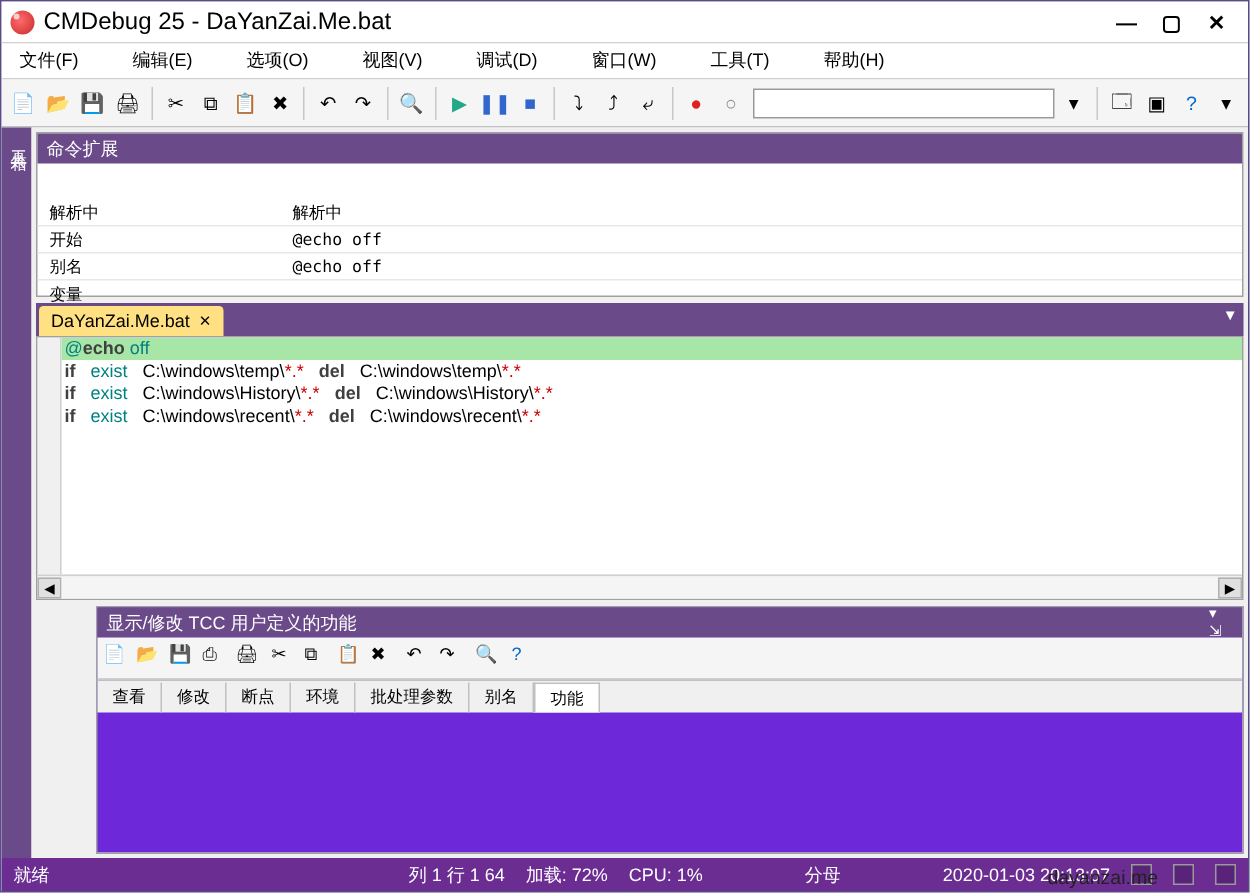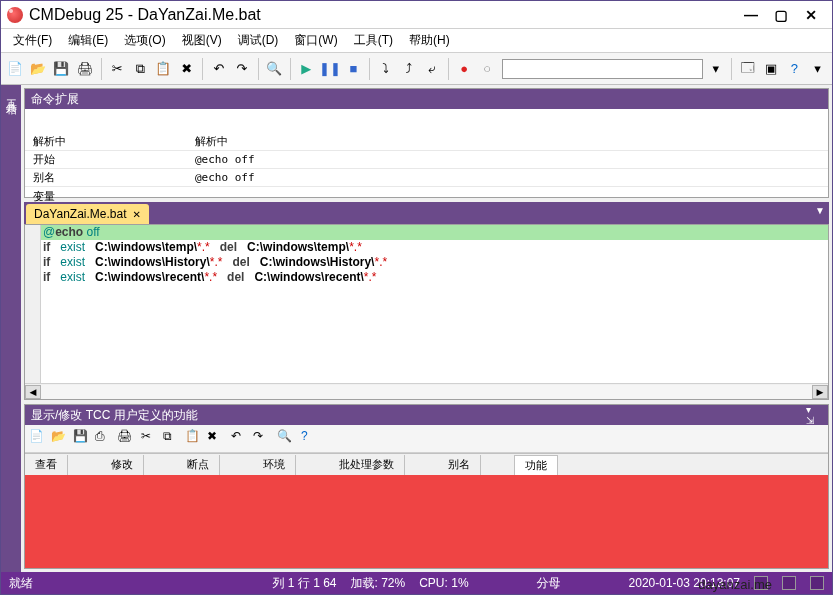--- a/index.html
+++ b/index.html
@@ -4,21 +4,21 @@
 <style>
 * { margin: 0; padding: 0; box-sizing: border-box; font-family: "Microsoft YaHei", Arial, sans-serif; font-size: 12px; }
 body { width: 833px; height: 595px; background: #f0f0f0; border: 1px solid #5a4a8a; overflow: hidden; position: relative; }
 
 .titlebar { height: 28px; background: #fff; display: flex; align-items: center; padding: 0 6px; border-bottom: 1px solid #d0d0d0; }
 .titlebar .app-icon { width: 16px; height: 16px; margin-right: 6px; background: radial-gradient(circle at 40% 40%, #ff6b6b, #c92a2a); border-radius: 50%; position: relative; }
 .titlebar .app-icon::after { content: ""; position: absolute; top: 2px; left: 2px; width: 4px; height: 4px; background: rgba(255,255,255,0.7); border-radius: 50%; }
 .titlebar .title { flex: 1; font-size: 16px; color: #000; }
 .titlebar .winbtn { width: 30px; height: 20px; display: flex; align-items: center; justify-content: center; font-size: 14px; font-weight: bold; cursor: pointer; }
 
-.menubar { height: 24px; background: #fff; display: flex; align-items: flex-end; padding: 0 4px; border-bottom: 1px solid #d0d0d0; }
+.menubar { height: 24px; background: #fff; display: flex; align-items: flex-end; padding: 0 4px; border-bottom: 1px solid #d0d0d0; gap: 20px; }
 .menubar .menuitem { padding: 3px 8px; cursor: pointer; color: #000; }
 
 .toolbar { height: 32px; background: #f5f5f5; display: flex; align-items: center; padding: 0 4px; border-bottom: 1px solid #c0c0c0; gap: 2px; }
 .toolbar .sep { width: 1px; height: 22px; background: #c8c8c8; margin: 0 3px; }
 .toolbar .tbtn { width: 22px; height: 22px; display: flex; align-items: center; justify-content: center; cursor: pointer; border: 1px solid transparent; font-size: 13px; }
 .toolbar .combo { width: 210px; height: 20px; border: 1px solid #999; background: #fff; margin-left: 2px; }
 
 .main-area { display: flex; height: calc(100% - 28px - 24px - 32px - 22px); }
 
 .toolbox-tab { width: 20px; background: #6b4a8a; color: #fff; writing-mode: vertical-rl; text-orientation: upright; display: flex; align-items: center; justify-content: flex-start; padding-top: 6px; font-size: 11px; cursor: pointer; letter-spacing: 2px; }
@@ -42,33 +42,33 @@
 
 .editor-wrap { flex: 1; display: flex; flex-direction: column; border: 1px solid #a0a0a0; background: #fff; min-height: 120px; }
 .editor-gutter-body { flex: 1; display: flex; overflow: hidden; }
 .gutter { width: 16px; background: #f0f0f0; border-right: 1px solid #d0d0d0; }
 .code { flex: 1; font-family: "Consolas", "Courier New", monospace; font-size: 12px; position: relative; overflow: auto; white-space: pre; }
 .line { height: 15px; line-height: 15px; padding-left: 2px; }
 .line.hl { background: #a8e6a8; }
 .kw-blue { color: #404040; font-weight: bold; }
 .kw-teal { color: #008080; }
 .kw-red { color: #cc0000; }
-.str { color: #000; font-weight: bold; }
+.str { color: #000; }
 .hscroll { height: 16px; background: #f0f0f0; border-top: 1px solid #d0d0d0; display: flex; align-items: center; }
 .hscroll .arrow { width: 16px; height: 14px; background: #e0e0e0; border: 1px solid #b0b0b0; display: flex; align-items: center; justify-content: center; font-size: 9px; cursor: pointer; }
 .hscroll .track { flex: 1; height: 14px; background: #f5f5f5; }
 
 .mini-toolbar { height: 28px; background: #f5f5f5; display: flex; align-items: center; padding: 0 4px; gap: 2px; border-bottom: 1px solid #d0d0d0; }
 .mini-toolbar .tbtn { width: 20px; height: 20px; }
 
-.func-panel { border: 1px solid #a0a0a0; background: #ef4444; display: flex; flex-direction: column; height: 165px; }
+.func-panel { border: 1px solid #a0a0a0; background: #6d28d9; display: flex; flex-direction: column; height: 165px; margin-left: 40px; }
 .func-body { flex: 1; position: relative; background: #fff; }
 .watermark { position: absolute; right: 8px; bottom: 6px; font-size: 30px; color: #222; font-family: "SimHei", sans-serif; font-weight: bold; letter-spacing: 1px; }
 
-.bottom-tabs { height: 22px; background: #f0f0f0; border-top: 1px solid #c0c0c0; display: flex; align-items: center; gap: 33px; }
+.bottom-tabs { height: 22px; background: #f0f0f0; border-top: 1px solid #c0c0c0; display: flex; align-items: center; }
 .bottom-tabs .btab { padding: 2px 10px; height: 20px; border-right: 1px solid #c0c0c0; font-size: 11px; cursor: pointer; display: flex; align-items: center; }
 .bottom-tabs .btab.active { background: #fff; border-top: 1px solid #c0c0c0; border-left: 1px solid #c0c0c0; }
 
 .statusbar { position: absolute; bottom: 0; left: 0; right: 0; height: 22px; background: #6b2d91; color: #fff; display: flex; align-items: center; padding: 0 8px; font-size: 11px; gap: 14px; }
 .statusbar .spacer { flex: 1; }
 .statusbar .cap { width: 14px; height: 14px; border: 1px solid #999; background: #5a237a; }
 </style>
 </head>
 <body>
 

